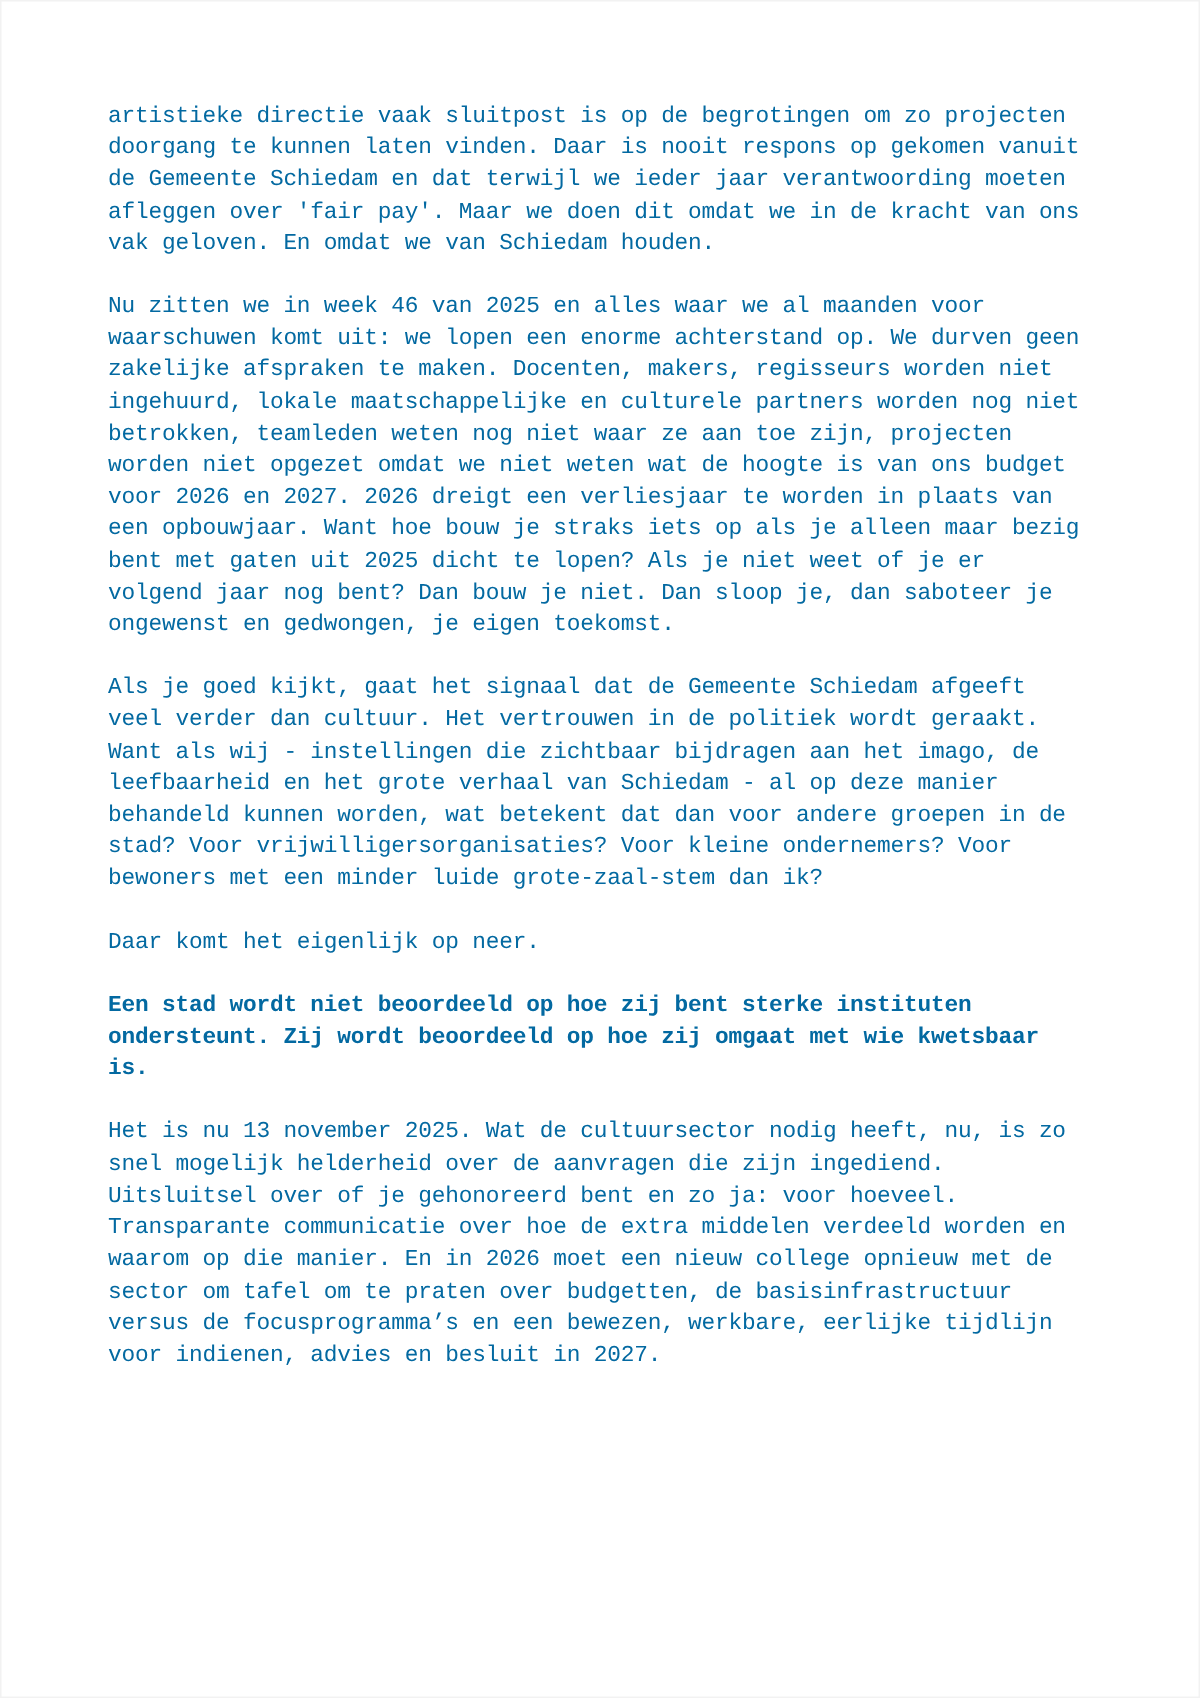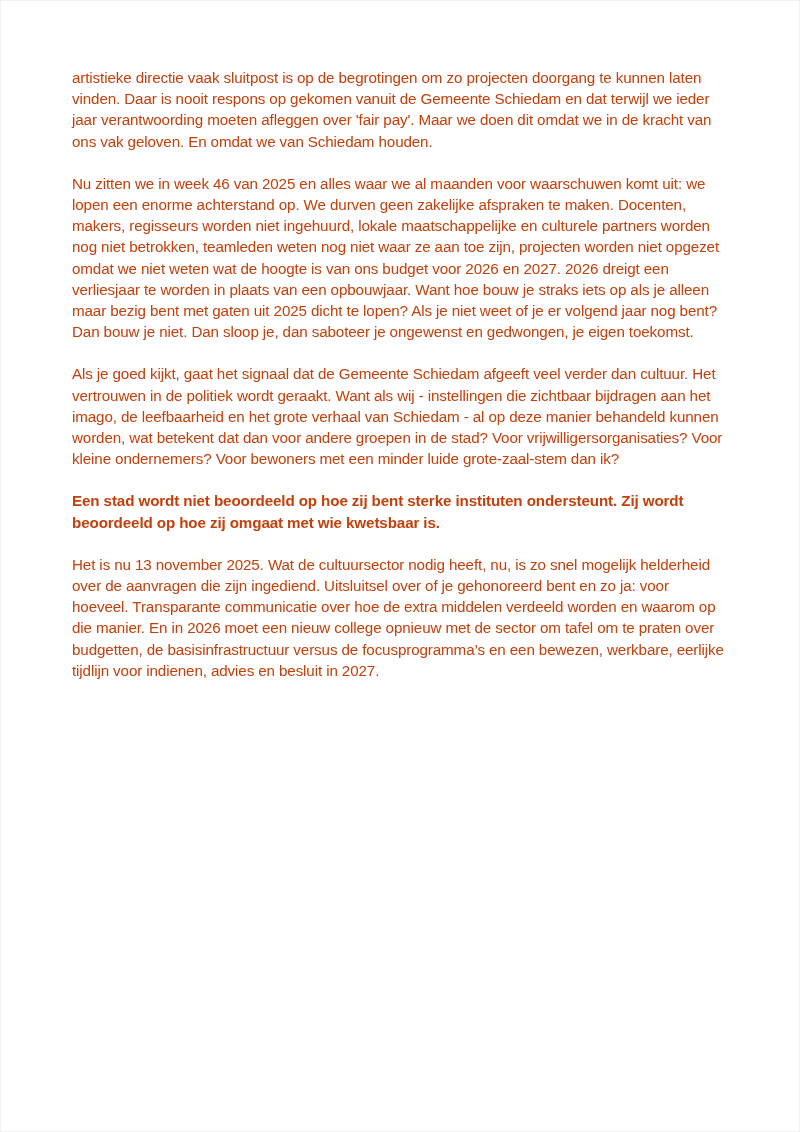--- a/index.html
+++ b/index.html
@@ -20,24 +20,24 @@
     border: 1px solid #f2f2f2;
     overflow: hidden;
   }
   .doc-body {
     position: absolute;
     left: 71px;
     top: 66px;
     width: 652px;
   }
   .para {
-    font-family: Liberation Sans, sans-serif;
+    font-family: Liberation Mono, monospace;
     font-size: 15.2px;
     line-height: 21.2px;
-    color: #c2410c;
+    color: #0369a1;
     margin: 0 0 21px 0;
     text-align: left;
     letter-spacing: -0.12px;
     word-spacing: 0px;
     -webkit-font-smoothing: antialiased;
   }
   .para.bold {
     font-weight: bold;
   }
   .para.last {
@@ -73,20 +73,21 @@
 <div class="page">
 
   <div class="doc-body">
 
     <p class="para">artistieke directie vaak sluitpost is op de begrotingen om zo projecten doorgang te kunnen laten vinden. Daar is nooit respons op gekomen vanuit de Gemeente Schiedam en dat terwijl we ieder jaar verantwoording moeten afleggen over 'fair pay'. Maar we doen dit omdat we in de kracht van ons vak geloven. En omdat we van Schiedam houden.</p>
 
     <p class="para">Nu zitten we in week 46 van 2025 en alles waar we al maanden voor waarschuwen komt uit: we lopen een enorme achterstand op. We durven geen zakelijke afspraken te maken. Docenten, makers, regisseurs worden niet ingehuurd, lokale maatschappelijke en culturele partners worden nog niet betrokken, teamleden weten nog niet waar ze aan toe zijn, projecten worden niet opgezet omdat we niet weten wat de hoogte is van ons budget voor 2026 en 2027. 2026 dreigt een verliesjaar te worden in plaats van een opbouwjaar. Want hoe bouw je straks iets op als je alleen maar bezig bent met gaten uit 2025 dicht te lopen? Als je niet weet of je er volgend jaar nog bent? Dan bouw je niet. Dan sloop je, dan saboteer je ongewenst en gedwongen, je eigen toekomst.</p>
 
     <p class="para">Als je goed kijkt, gaat het signaal dat de Gemeente Schiedam afgeeft veel verder dan cultuur. Het vertrouwen in de politiek wordt geraakt. Want als wij - instellingen die zichtbaar bijdragen aan het imago, de leefbaarheid en het grote verhaal van Schiedam - al op deze manier behandeld kunnen worden, wat betekent dat dan voor andere groepen in de stad? Voor vrijwilligersorganisaties? Voor kleine ondernemers? Voor bewoners met een minder luide grote-zaal-stem dan ik?</p>
 
+    <p class="para">Daar komt het eigenlijk op neer.</p>
 
     <p class="para bold">Een stad wordt niet beoordeeld op hoe zij bent sterke instituten ondersteunt. Zij wordt beoordeeld op hoe zij omgaat met wie kwetsbaar is.</p>
 
     <p class="para last">Het is nu 13 november 2025. Wat de cultuursector nodig heeft, nu, is zo snel mogelijk helderheid over de aanvragen die zijn ingediend. Uitsluitsel over of je gehonoreerd bent en zo ja: voor hoeveel. Transparante communicatie over hoe de extra middelen verdeeld worden en waarom op die manier. En in 2026 moet een nieuw college opnieuw met de sector om tafel om te praten over budgetten, de basisinfrastructuur versus de focusprogramma’s en een bewezen, werkbare, eerlijke tijdlijn voor indienen, advies en besluit in 2027.</p>
 
   </div>
 
 
 </div>
 

